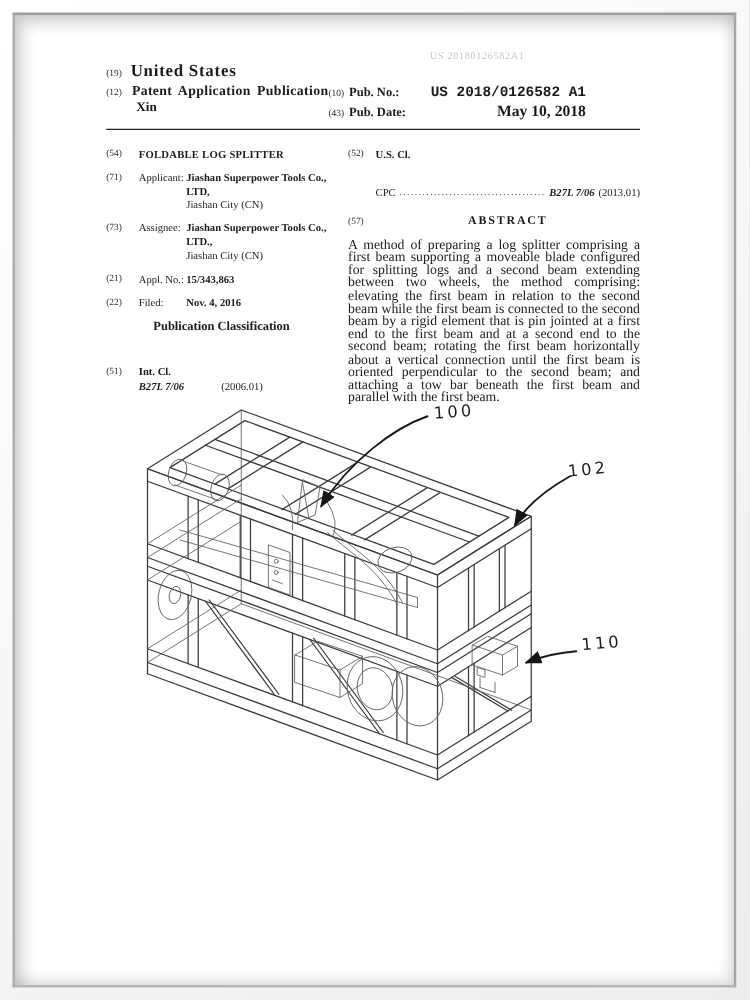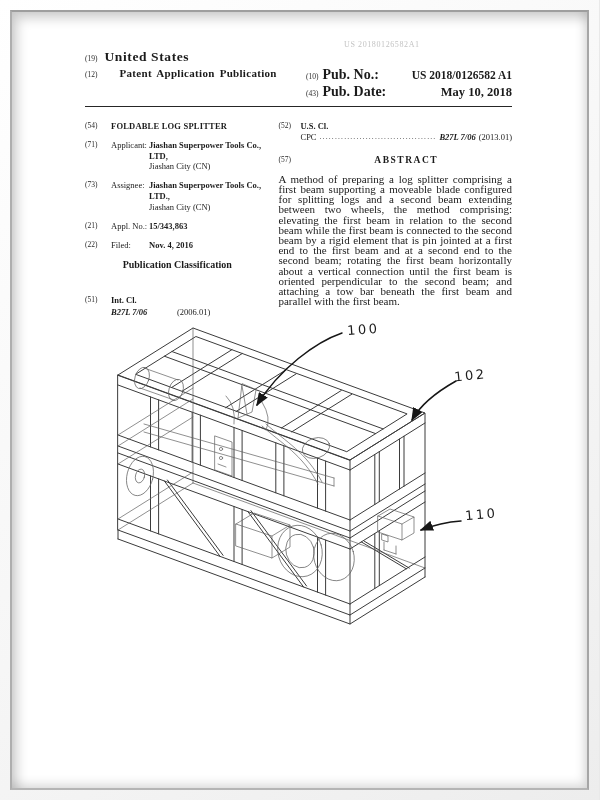--- a/index.html
+++ b/index.html
@@ -8,44 +8,44 @@
   
   .frame-face{position:absolute;inset:0;background:linear-gradient(145deg,#ffffff 0%,#f6f6f6 55%,#ededed 100%);}
   .frame-crease{position:absolute;inset:10px;border-top:2px solid #9e9e9e;border-left:2px solid #aeaeae;
                 border-right:2px solid #a6a6a6;border-bottom:2px solid #b5b5b5;}
   .frame-bevel{position:absolute;inset:12px;background:#ffffff;
                box-shadow: inset 5px 6px 12px rgba(0,0,0,0.20), inset -4px -5px 10px rgba(0,0,0,0.11);}
   
   .page{position:absolute;left:36px;top:34px;width:528px;height:732px;color:#1b1b1b;}
   .doc-id{position:absolute;left:308px;top:6px;font-size:8px;letter-spacing:0.6px;color:#c3c3c3;}
   .tag{font-size:7.5px;color:#2a2a2a;}
-  .hdr{display:flex;justify-content:space-between;margin:15px 52px 0 49px;}
+  .hdr{display:flex;margin:15px 52px 0 49px;}
   .hl-row1{display:flex;align-items:baseline;gap:7px;}
   .country{font-weight:bold;font-size:13.5px;letter-spacing:0.6px;}
-  .hl-row2{display:flex;align-items:baseline;gap:22px;margin-top:2px;}
+  .hl-row2{display:flex;align-items:baseline;gap:8px;margin-top:2px;}
   .kind{font-weight:bold;font-size:11px;letter-spacing:0.3px;word-spacing:2px;}
   .author{font-weight:bold;font-size:10.5px;margin:2px 0 0 24px;}
   .hdr-right{width:206px;margin-top:18px;}
   .hr-row{display:flex;align-items:baseline;gap:4px;line-height:15px;}
-  .hr-label{font-weight:bold;font-size:14px;white-space:nowrap;}
-  .hr-val{font-weight:bold;font-size:11.5px;flex:1;text-align:right;white-space:nowrap;}
+  .hr-label{font-weight:bold;font-size:10px;white-space:nowrap;}
+  .hr-val{font-weight:bold;font-size:11.5px;flex:1;text-align:right;white-space:nowrap;font-family:Liberation Mono, monospace;}
   .hr-date{font-weight:bold;font-size:12.5px;flex:1;text-align:right;white-space:nowrap;}
   .rule{margin:5px 52px 0 49px;border-bottom:1.6px solid #262626;}
   .cols{display:flex;gap:9px;margin:14px 52px 0 49px;font-size:8.5px;line-height:10.6px;}
   .col-left{width:210px;}
   .col-right{flex:1;}
   .entry{display:grid;grid-template-columns:26px 38px 1fr;margin-bottom:8.5px;}
   .entry.e2{grid-template-columns:26px 1fr;}
   .title{font-weight:bold;letter-spacing:0.2px;}
   b.nm{font-weight:bold;}
   .center-head{text-align:center;font-weight:bold;margin:10px 0 9px 0;font-size:10px;}
   .sub2{display:grid;grid-template-columns:26px 66px 1fr;}
   .bi{font-weight:bold;font-style:italic;}
   .r-entry{display:grid;grid-template-columns:22px 1fr;margin-bottom:8px;}
-  .cpcline{display:flex;align-items:flex-start;gap:3px;white-space:nowrap;}
+  .cpcline{display:flex;align-items:flex-start;gap:3px;white-space:nowrap;margin-top:20px;}
   .dots{font-size:7.5px;letter-spacing:1.2px;color:#2a2a2a;overflow:hidden;flex:1;}
   .abs-head{text-align:center;font-weight:bold;font-size:9.5px;letter-spacing:1.5px;}
   .abstract{margin-top:0;text-align:justify;font-size:11px;line-height:10.2px;}
   .figure{position:absolute;left:30px;top:272px;}
   .fig-line{stroke:#3b3b3b;stroke-width:1;fill:none;stroke-linejoin:round;stroke-linecap:round;}
   .fig-light{stroke:#606060;stroke-width:0.7;fill:none;stroke-linejoin:round;stroke-linecap:round;}
   .fig-label{font-family:"DejaVu Sans", sans-serif;font-size:13px;letter-spacing:2.5px;fill:#1c1c1c;}
   .fig-arrow{stroke:#161616;stroke-width:1.5;fill:none;stroke-linecap:round;}
 </style>
 </head>
@@ -63,20 +63,21 @@
     <div class="hdr">
       <div class="hdr-left">
         <div class="hl-row1">
           <span class="tag">(19)</span>
           <span class="country">United States</span>
         </div>
         <div class="hl-row2">
           <span class="tag">(12)</span>
           <span class="kind">Patent Application Publication</span>
         </div>
+        <div class="author">Xin</div>
       </div>
       <div class="hdr-right">
         <div class="hr-row">
           <span class="tag">(10)</span>
           <span class="hr-label">Pub. No.:</span>
           <span class="hr-val">US 2018/0126582 A1</span>
         </div>
         <div class="hr-row">
           <span class="tag">(43)</span>
           <span class="hr-label">Pub. Date:</span>

